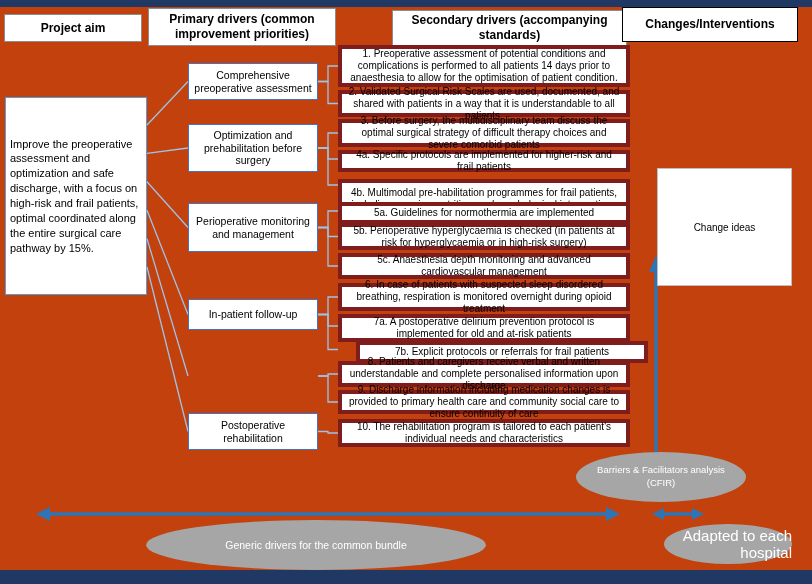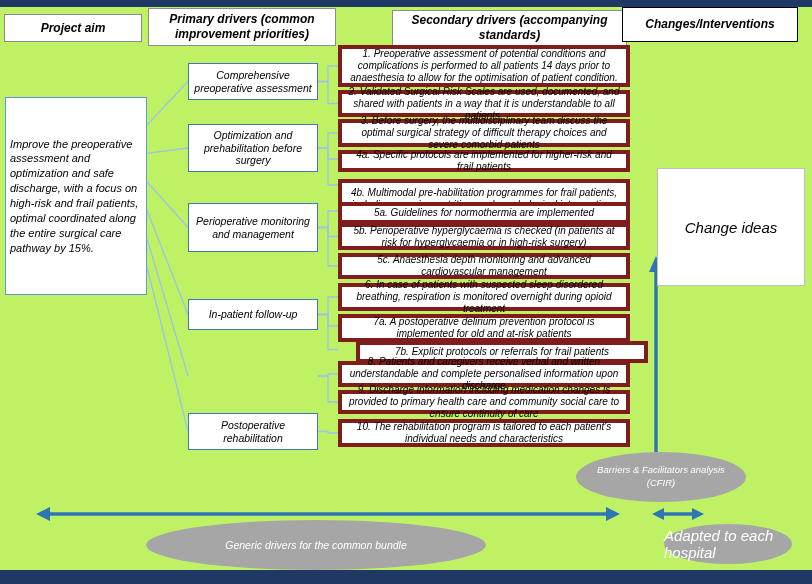--- a/index.html
+++ b/index.html
@@ -1,18 +1,18 @@
 <!DOCTYPE html>
 <html><head>
 <meta charset="utf-8">
 <style>
   html,body{margin:0;padding:0;background:#fff;}
   .canvas{
-    position:relative;width:812px;height:584px;background:#bef264;overflow:hidden;
-    font-family:"Liberation Sans", sans-serif;color:#000;font-style:italic;
+    position:relative;width:812px;height:584px;background:#c2410c;overflow:hidden;
+    font-family:"Liberation Sans", sans-serif;color:#000;
   }
   .bar{position:absolute;left:0;width:812px;background:#203864;}
   .top-bar{top:0;height:7px;}
   .bottom-bar{top:570px;height:14px;}
   .hdr{
     position:absolute;display:flex;align-items:center;justify-content:center;
     text-align:center;font-weight:bold;font-size:12px;line-height:1.25;
     background:#fff;border:1px solid #8c8c8c;box-sizing:border-box;padding:1px 4px;
   }
   .hdr4{border:1px solid #000;}
@@ -28,29 +28,29 @@
     display:flex;align-items:center;justify-content:center;text-align:center;
     font-size:10.5px;line-height:1.2;padding:2px 4px;z-index:2;
   }
   .sbox{
     position:absolute;left:338px;width:292px;box-sizing:border-box;
     border:4px solid #7f1d1d;background:#fff;
     display:flex;align-items:center;justify-content:center;text-align:center;
     font-size:10px;line-height:1.2;padding:7px 6px;z-index:2;
   }
   .change-box{
-    position:absolute;left:657px;top:168px;width:148px;height:118px;
+    position:absolute;left:657px;top:168px;width:135px;height:118px;
     border:1px solid #bfbfbf;background:#fff;box-sizing:border-box;
     display:flex;align-items:center;justify-content:center;text-align:center;
-    font-size:15px;z-index:2;
+    font-size:10px;z-index:2;
   }
   .ellipse{
     position:absolute;background:#a6a6a6;border-radius:50%;
     display:flex;flex-direction:column;align-items:center;justify-content:center;
-    text-align:left;color:#fff;z-index:3;
+    text-align:right;color:#fff;z-index:3;
   }
   .ell-barriers{left:576px;top:452px;width:170px;height:50px;font-size:9.5px;line-height:1.35;}
   .ell-generic{left:146px;top:520px;width:340px;height:50px;font-size:10.5px;}
   .ell-adapted{left:664px;top:524px;width:128px;height:40px;font-size:15px;}
   #connectors{position:absolute;left:0;top:0;width:812px;height:584px;z-index:1;pointer-events:none;}
 </style>
 </head>
 <body>
 
 <div class="canvas">

